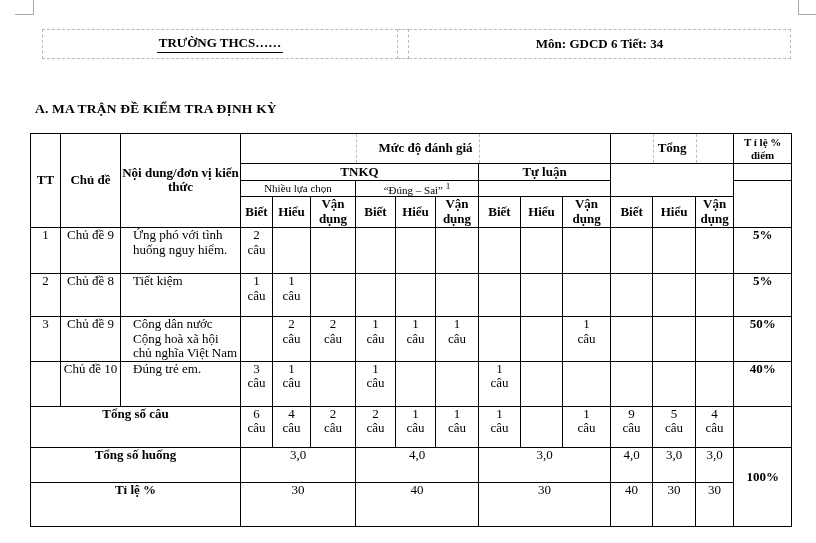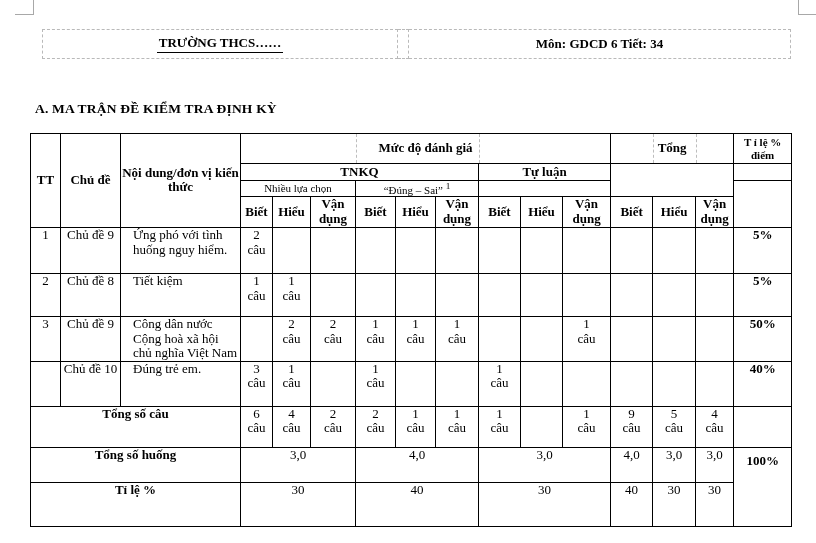--- a/index.html
+++ b/index.html
@@ -44,21 +44,21 @@
   }
   .mx .hd{font-weight:bold;vertical-align:middle;}
   .mx .it{font-size:11px;vertical-align:middle;margin-left:6px;}
   .mx .small{font-size:11px;}
   .mx .nd{text-align:left;padding-left:12px;}
   .mx .qty{white-space:pre-line;}
   .mx .pct{font-weight:bold;}
   .mx .rel{position:relative;}
   .vdash{position:absolute;top:0;bottom:0;width:0;border-left:1px dashed #bdbdbd;}
   .mx .lbl{font-weight:bold;margin-top:36px;}
-  .mx .pad-top{padding-top:6px;}
+  .mx .pad-top{padding-top:22px;}
 </style>
 </head>
 <body>
 
 <div class="cropmark cm-tl-h"></div>
 <div class="cropmark cm-tl-v"></div>
 <div class="cropmark cm-tr-h"></div>
 <div class="cropmark cm-tr-v"></div>
 
 <table class="lh">

